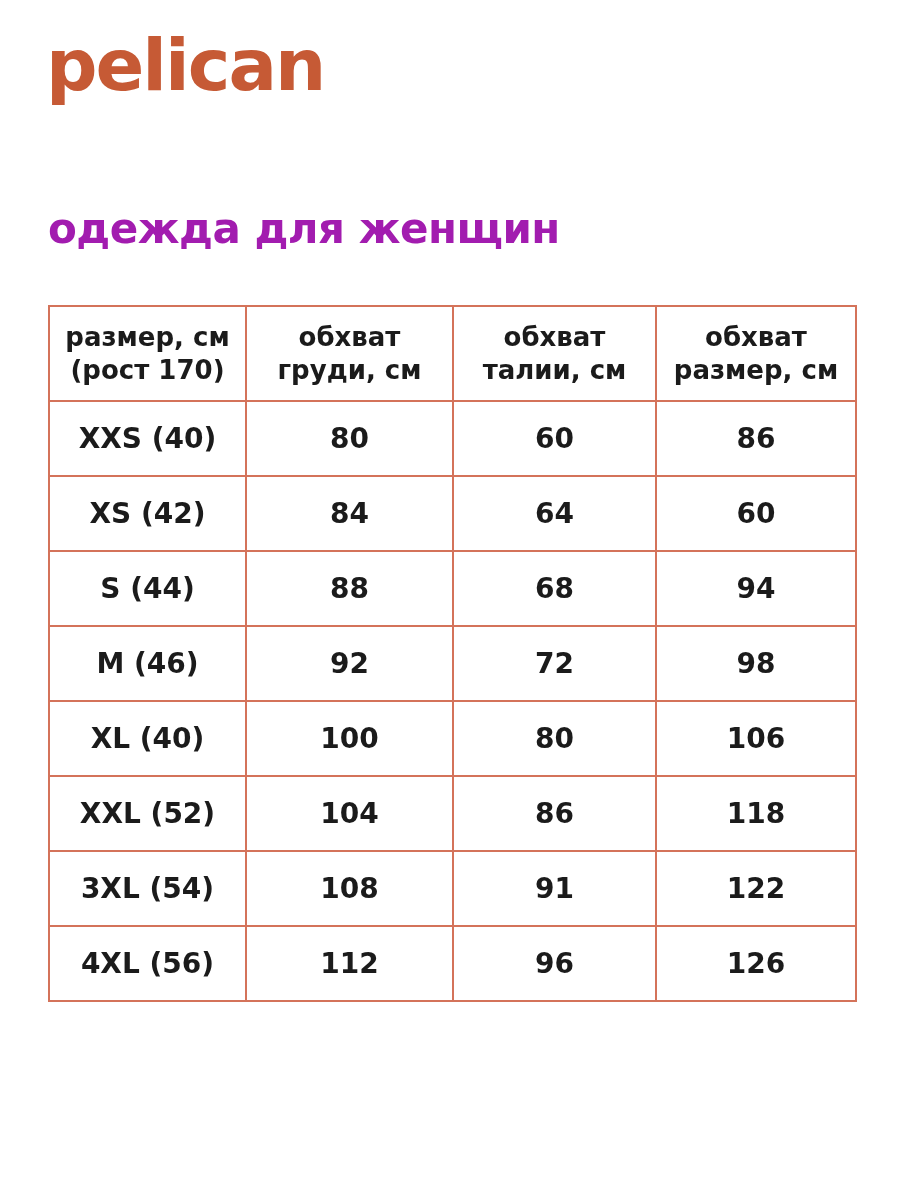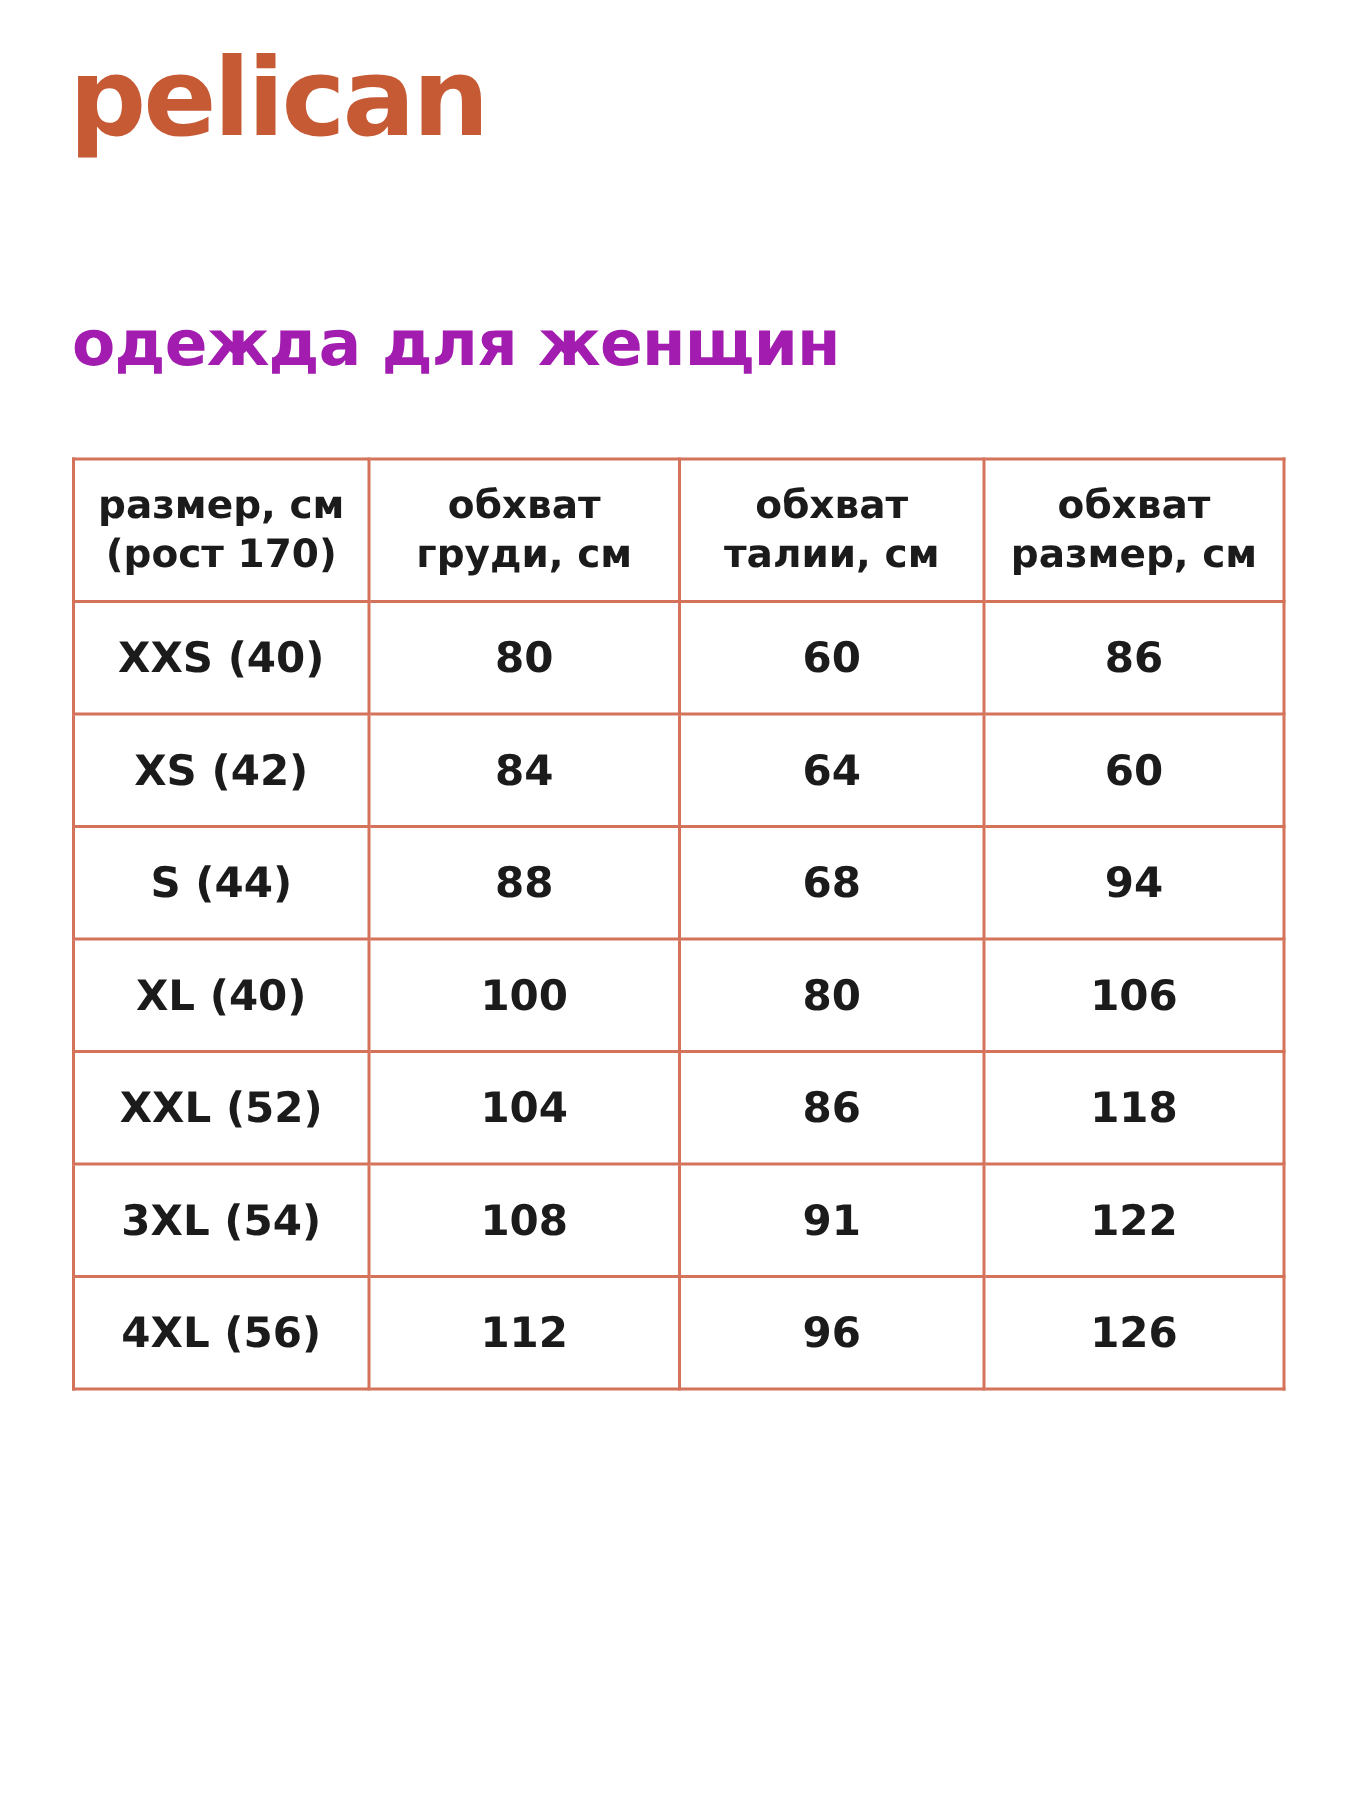--- a/index.html
+++ b/index.html
@@ -106,20 +106,26 @@
         <td>64</td>
         <td>60</td>
       </tr>
       <tr>
         <td>S (44)</td>
         <td>88</td>
         <td>68</td>
         <td>94</td>
       </tr>
       <tr>
+        <td>M (46)</td>
+        <td>92</td>
+        <td>72</td>
+        <td>98</td>
+      </tr>
+      <tr>
         <td>XL (40)</td>
         <td>100</td>
         <td>80</td>
         <td>106</td>
       </tr>
       <tr>
         <td>XXL (52)</td>
         <td>104</td>
         <td>86</td>
         <td>118</td>

